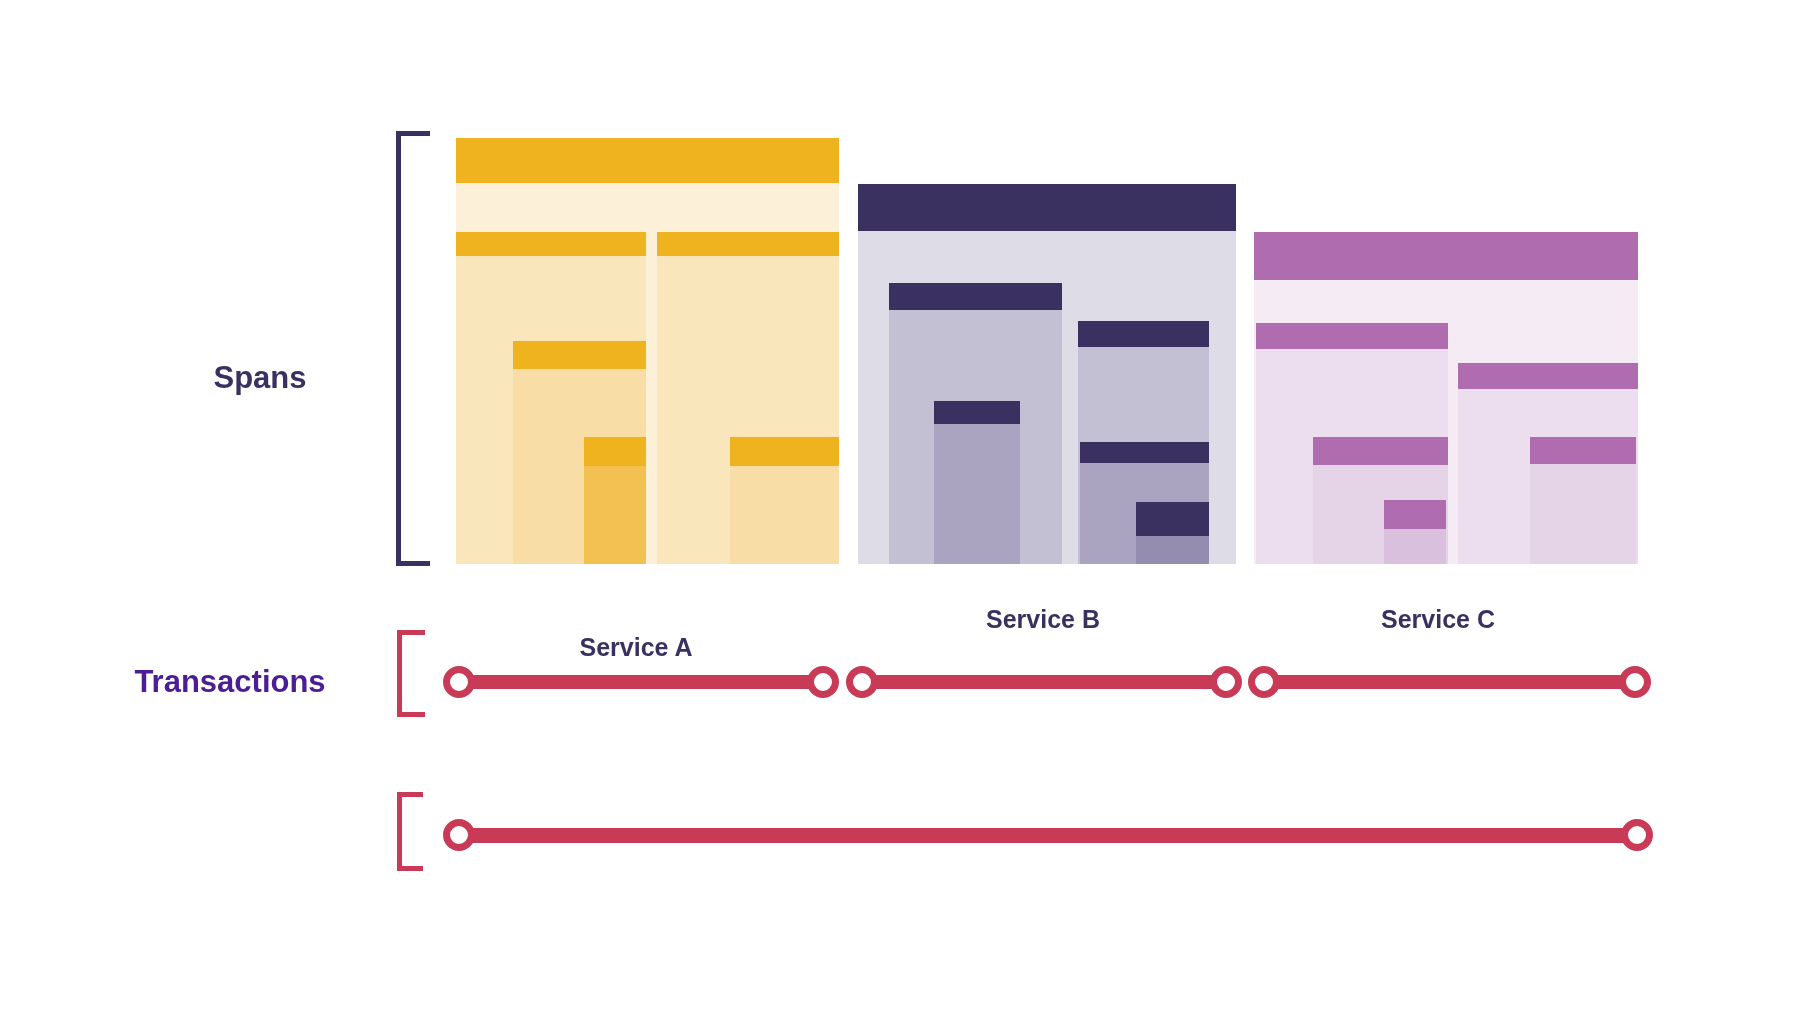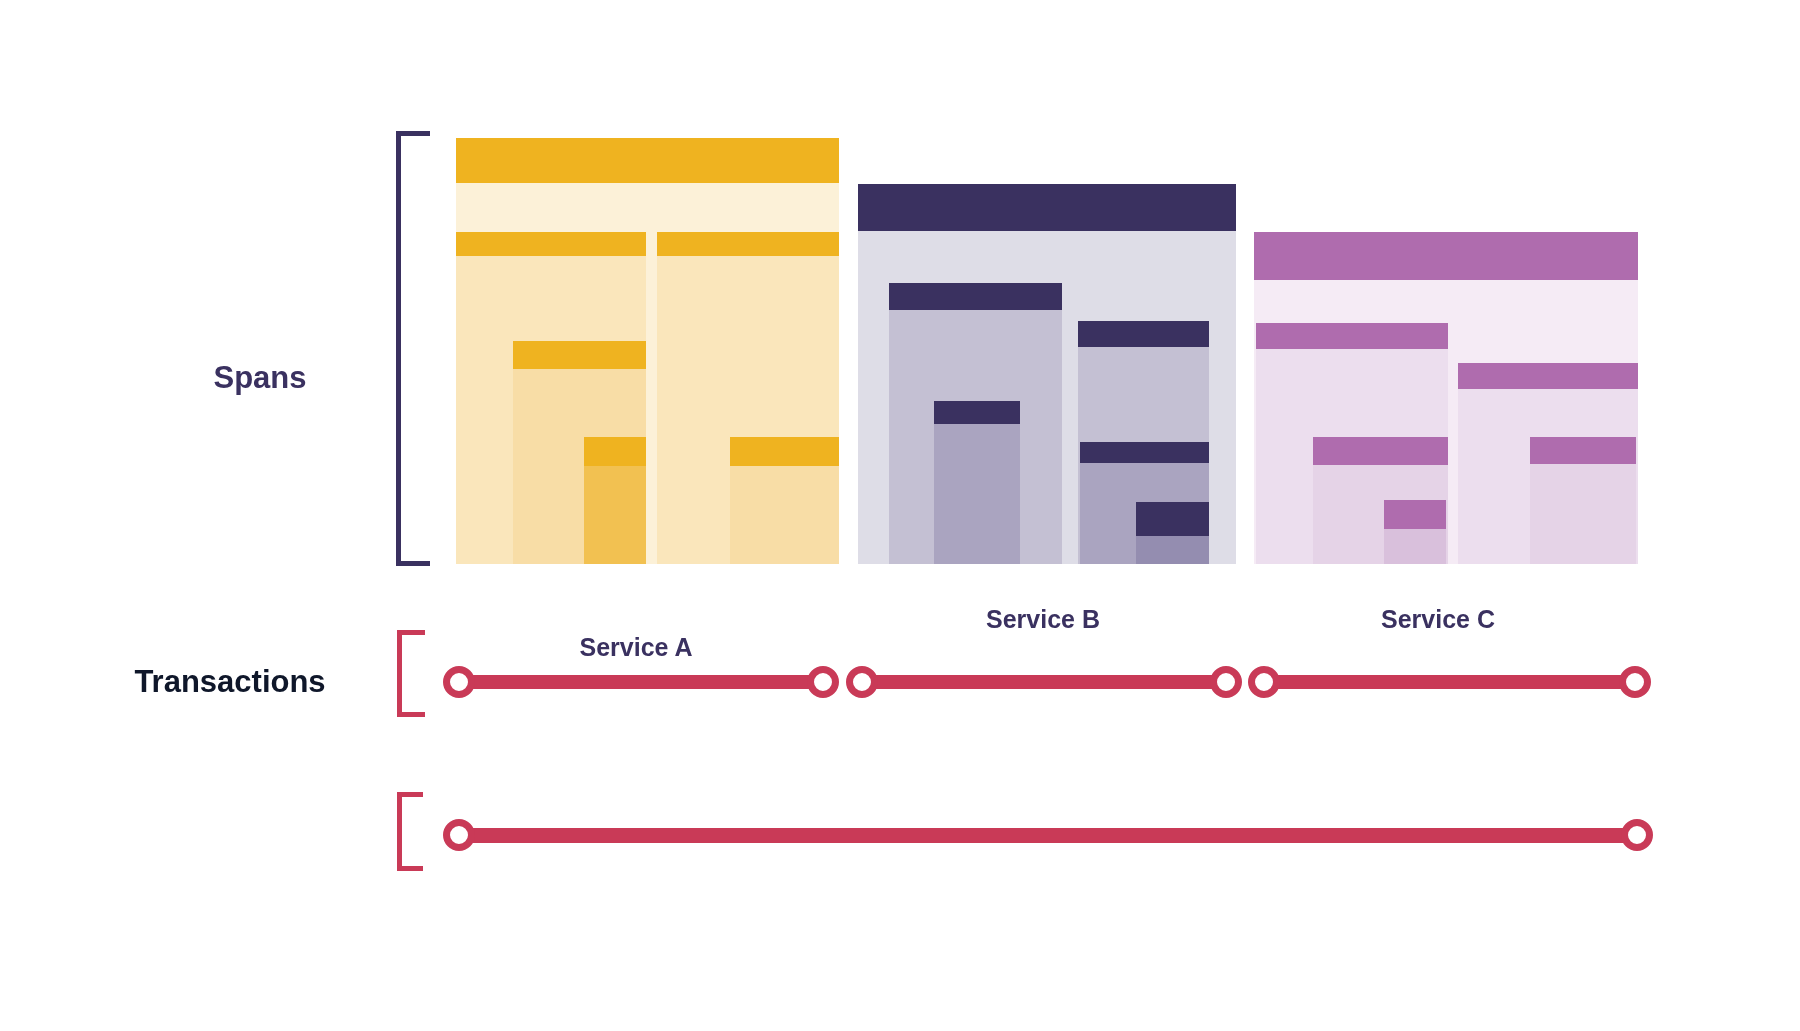--- a/index.html
+++ b/index.html
@@ -14,21 +14,21 @@
 
   
   .side-label {
     position: absolute;
     font-weight: 700;
     font-size: 31px;
     text-align: center;
     white-space: nowrap;
   }
   #spans-label        { left: 150px; width: 220px; top: 360px; color: #3a3160; }
-  #transactions-label { left:  95px; width: 270px; top: 664px; color: #0f172a; }
+  #transactions-label { left:  95px; width: 270px; top: 664px; color: #4c1d95; }
   #trace-label        { left: 150px; width: 220px; top: 824px; color: #c93a57; }
 
   
   .bracket {
     position: absolute;
     box-sizing: border-box;
     border-left: 5px solid;
     border-top: 5px solid;
     border-bottom: 5px solid;
     background: transparent;

